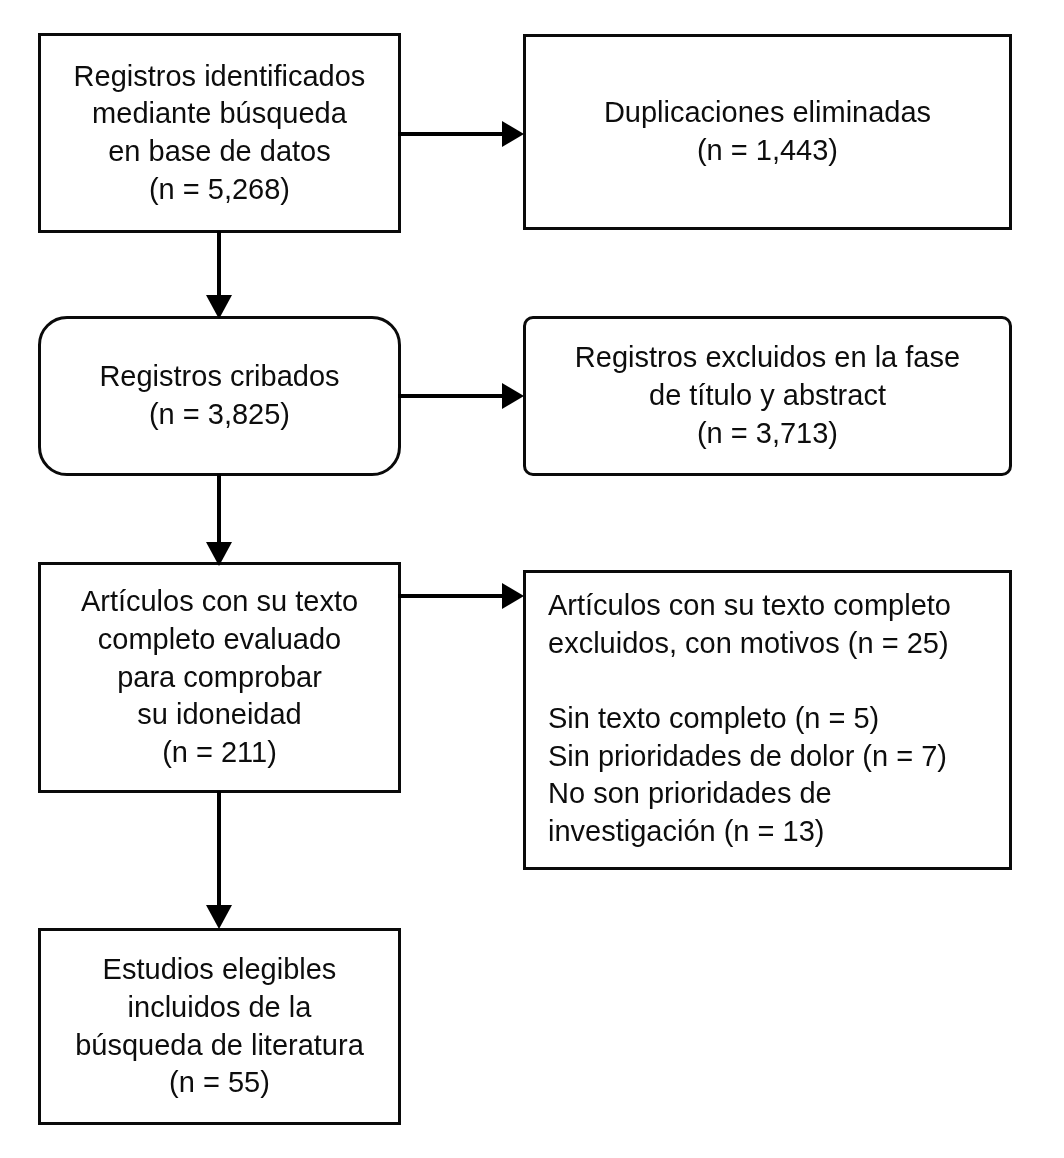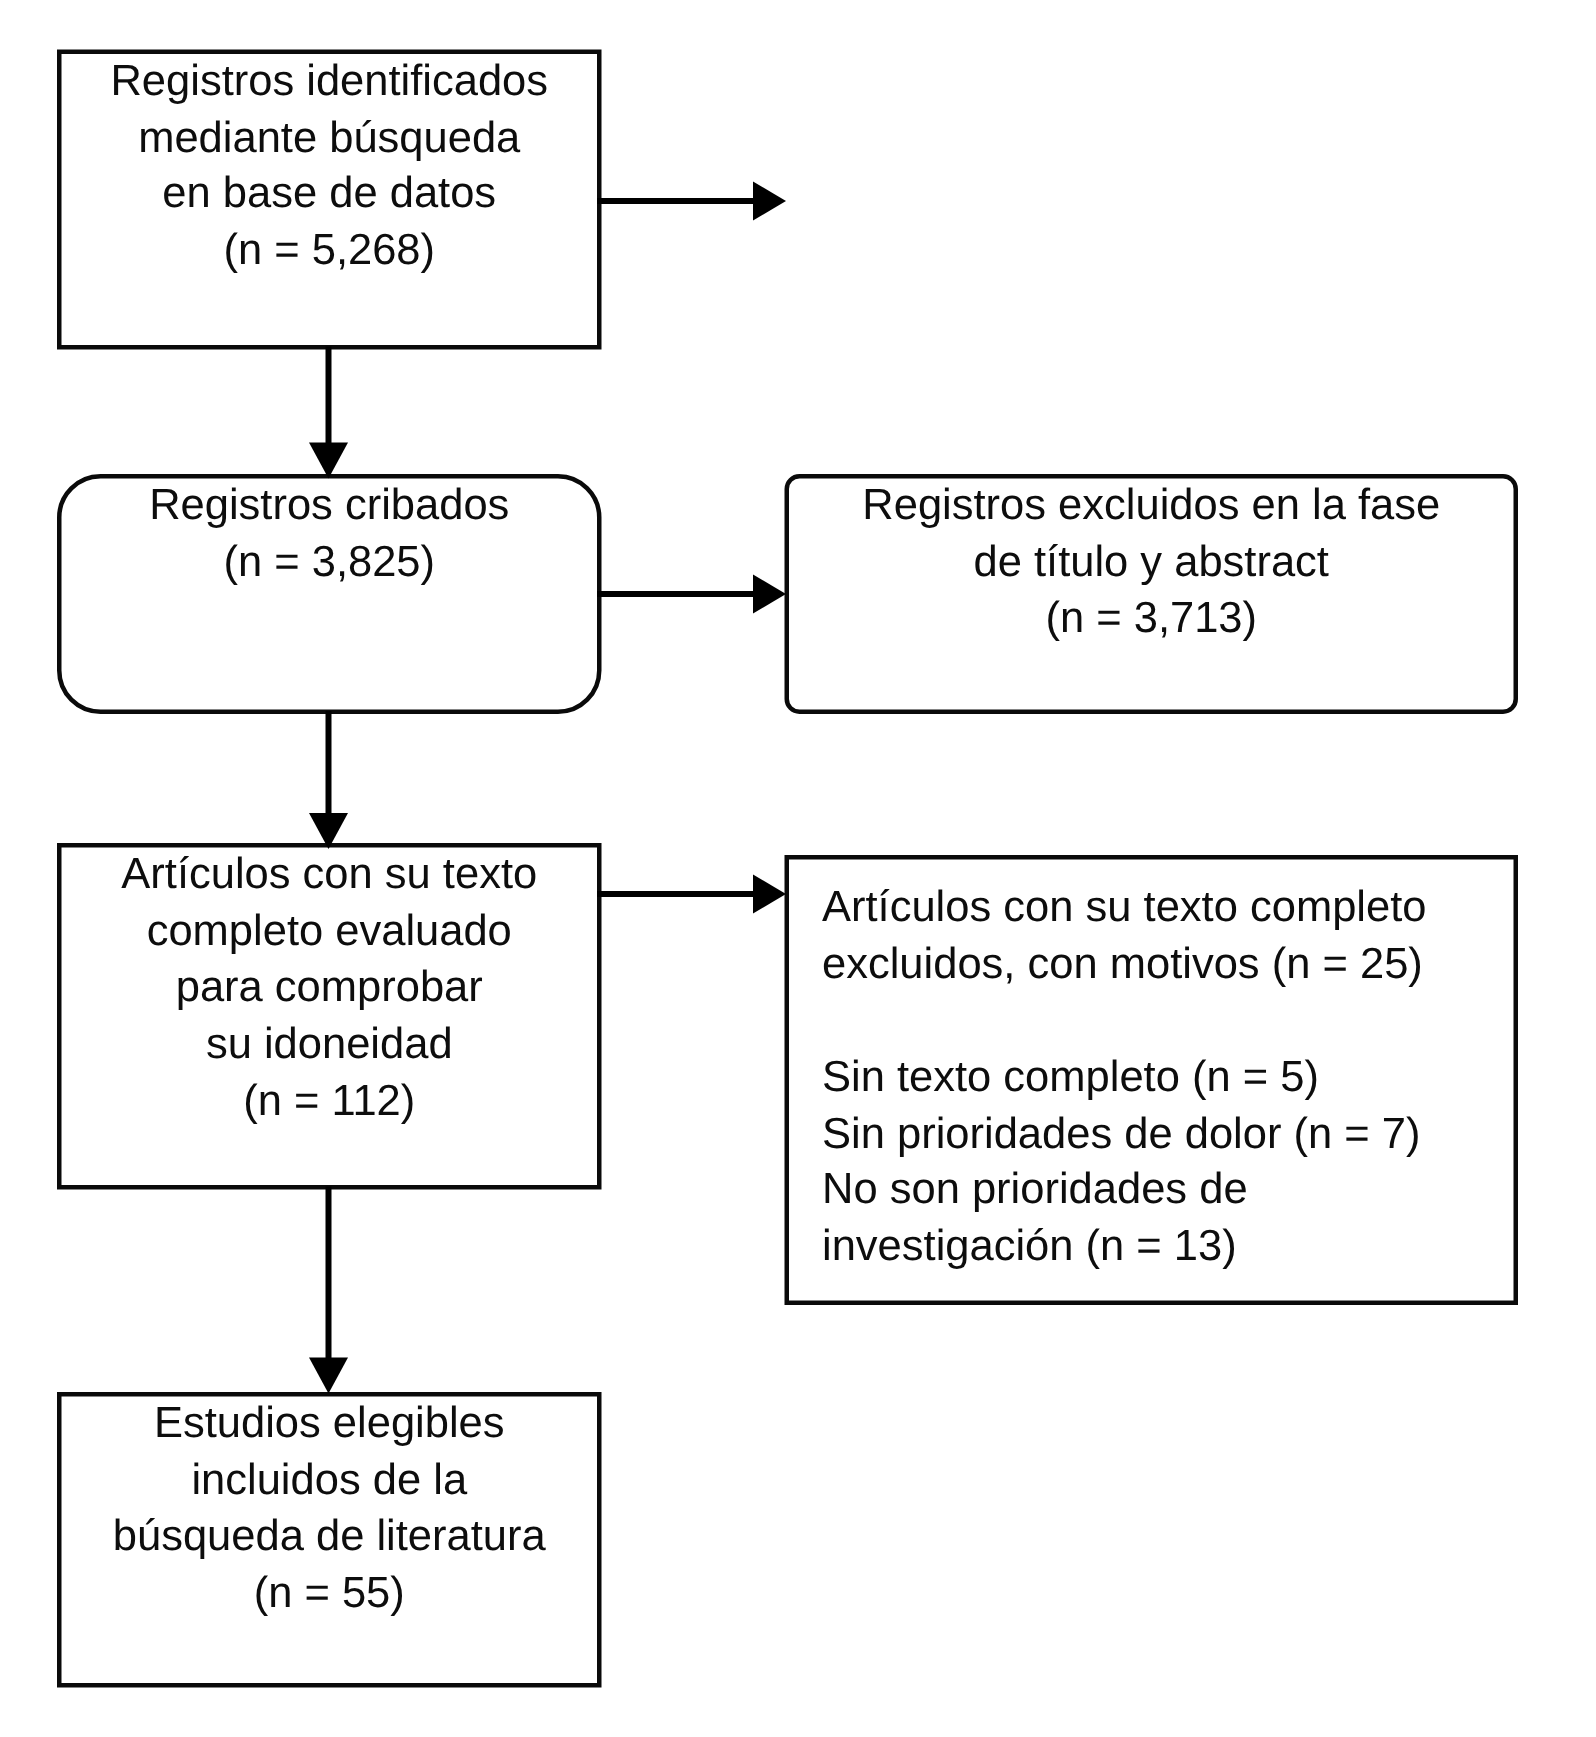--- a/index.html
+++ b/index.html
@@ -14,21 +14,21 @@
     background: #ffffff;
     font-family: "Liberation Sans", "DejaVu Sans", sans-serif;
     overflow: hidden;
   }
   .node {
     position: absolute;
     box-sizing: border-box;
     border: 3px solid #0a0a0a;
     background: #ffffff;
     display: flex;
-    align-items: flex-start;
+    align-items: center;
     justify-content: center;
   }
   .node-text {
     font-size: 29px;
     line-height: 1.30;
     color: #0d0d0d;
     text-align: center;
     white-space: pre-line;
     padding: 0 10px;
   }
@@ -57,38 +57,42 @@
 
 <div id="canvas">
 
   <div class="node" style="left:38px; top:33px; width:363px; height:200px;">
     <div class="node-text">Registros identificados
 mediante búsqueda
 en base de datos
 (n = 5,268)</div>
   </div>
 
+  <div class="node" style="left:523px; top:34px; width:489px; height:196px;">
+    <div class="node-text">Duplicaciones eliminadas
+(n = 1,443)</div>
+  </div>
 
   <div class="node" style="left:38px; top:316px; width:363px; height:160px;border-radius:29px;">
     <div class="node-text">Registros cribados
 (n = 3,825)</div>
   </div>
 
   <div class="node" style="left:523px; top:316px; width:489px; height:160px;border-radius:10px;">
     <div class="node-text">Registros excluidos en la fase
 de título y abstract
 (n = 3,713)</div>
   </div>
 
   <div class="node" style="left:38px; top:562px; width:363px; height:231px;">
     <div class="node-text">Artículos con su texto
 completo evaluado
 para comprobar
 su idoneidad
-(n = 112)</div>
+(n = 211)</div>
   </div>
 
   <div class="node align-left" style="left:523px; top:570px; width:489px; height:300px;">
     <div class="node-text">Artículos con su texto completo
 excluidos, con motivos (n = 25)
 
 Sin texto completo (n = 5)
 Sin prioridades de dolor (n = 7)
 No son prioridades de
 investigación (n = 13)</div>

